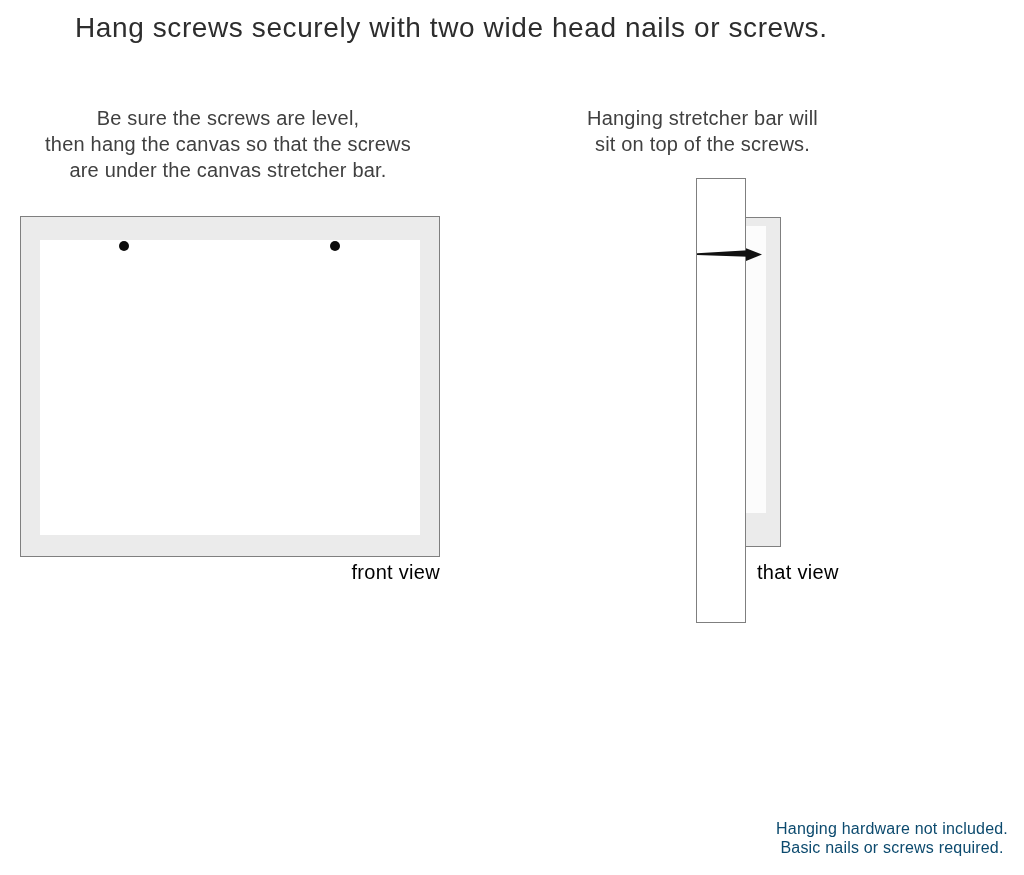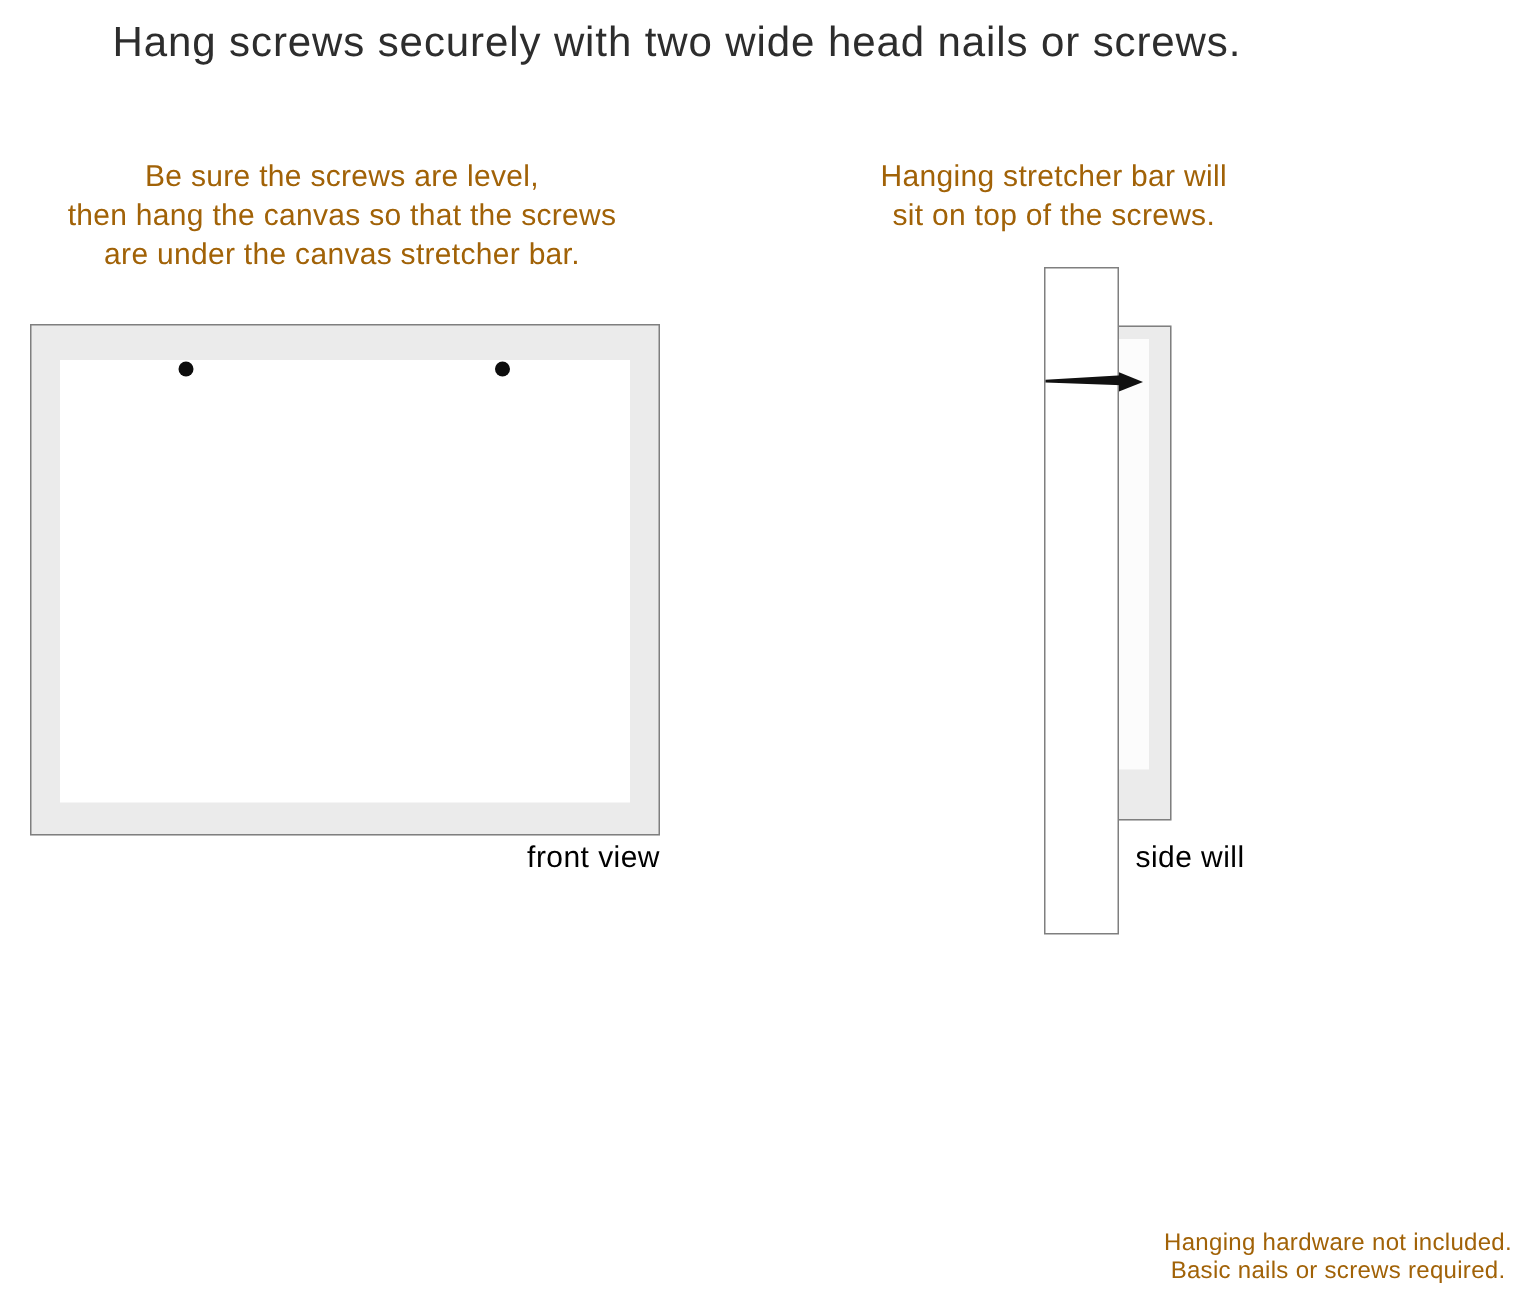--- a/index.html
+++ b/index.html
@@ -26,21 +26,21 @@
     letter-spacing: 0.6px;
     color: #2d2d2d;
     white-space: nowrap;
   }
   .instruction {
     position: absolute;
     font-size: 20px;
     line-height: 26px;
     font-weight: 300;
     letter-spacing: 0.2px;
-    color: #a16207;
+    color: #404040;
     text-align: center;
     white-space: pre-line;
   }
   .instruction-front {
     left: 28px;
     top: 105px;
     width: 400px;
   }
   .instruction-side {
     left: 570px;
@@ -134,21 +134,21 @@
   }
   
   .footnote {
     position: absolute;
     right: 16px;
     top: 819px;
     font-size: 16px;
     line-height: 19px;
     font-weight: 300;
     letter-spacing: 0.2px;
-    color: #a16207;
+    color: #0c4a6e;
     text-align: center;
     white-space: pre-line;
   }
 </style>
 </head>
 <body>
 
 <div class="page">
 
   <h1 class="page-title">Hang screws securely with two wide head nails or screws.</h1>
@@ -168,18 +168,18 @@
   <div class="view-label front-view-label">front view</div>
 
   <div class="side-canvas-frame">
     <div class="side-canvas-inner"></div>
   </div>
   <div class="stretcher-bar"></div>
   <svg class="nail-svg" viewBox="690 243 80 24" aria-hidden="true">
     <polygon points="697,253.2 748,250.2 748,256.8 697,255" fill="#111111"></polygon>
     <polygon points="746,248.2 762,254.6 746,261" fill="#111111"></polygon>
   </svg>
-  <div class="view-label side-view-label">side will</div>
+  <div class="view-label side-view-label">that view</div>
 
   <div class="footnote">Hanging hardware not included.
 Basic nails or screws required.</div>
 
 </div>
 
 </body></html>

